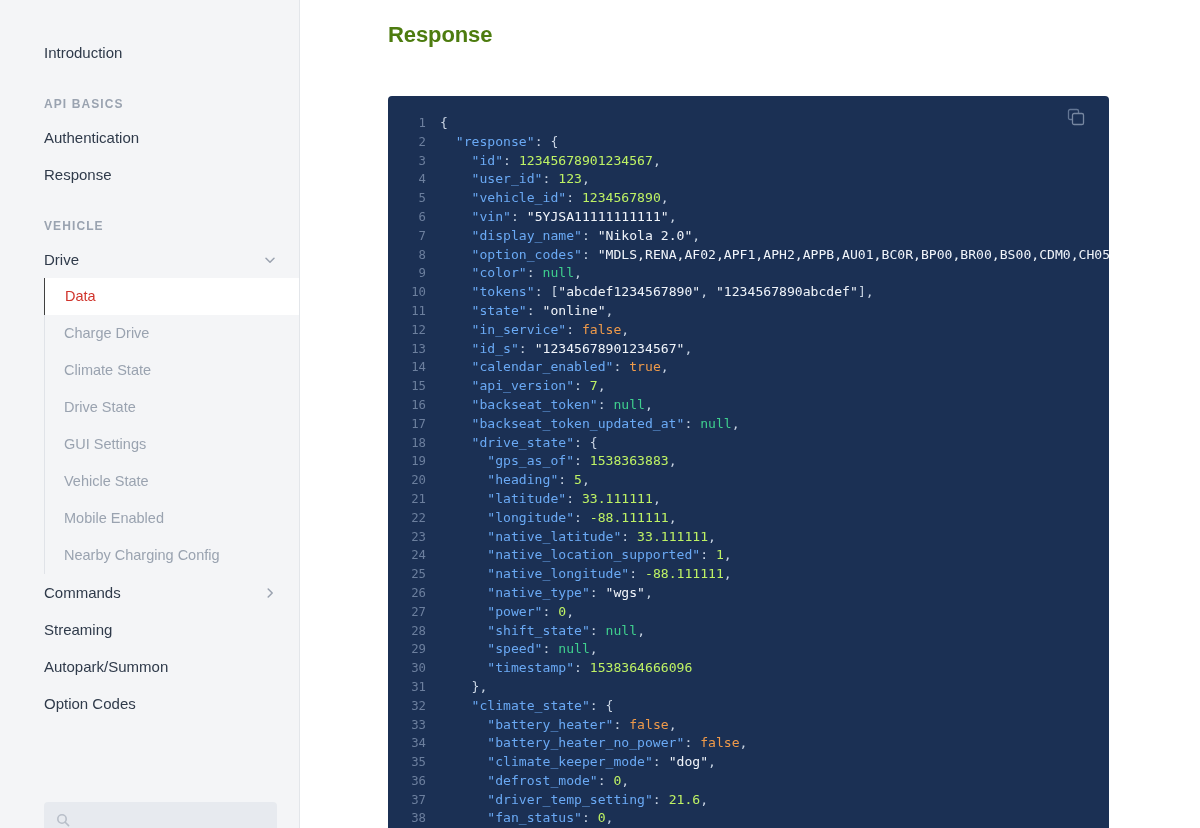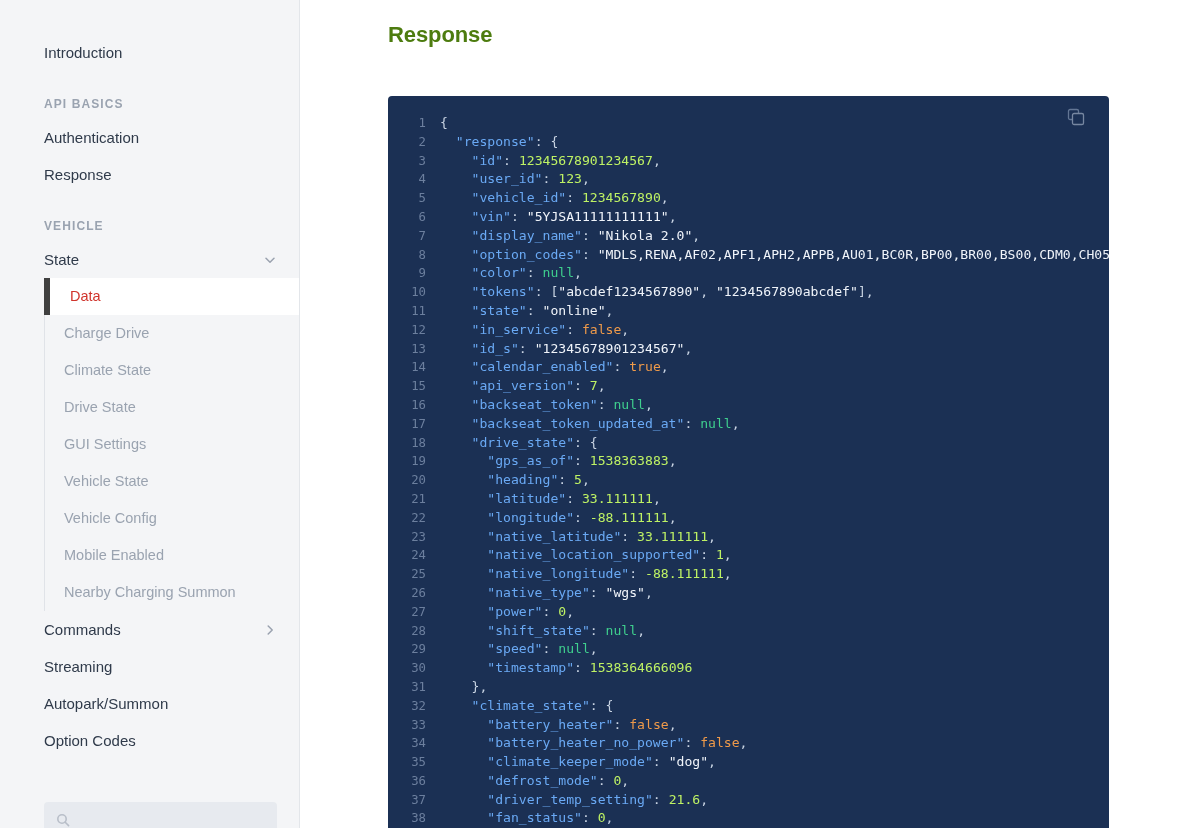--- a/index.html
+++ b/index.html
@@ -54,21 +54,21 @@
     padding: 10px 0 10px 19px;
     font-size: 14.5px;
     color: #9aa3b0;
     cursor: pointer;
     line-height: 17px;
   }
   .sub-item.active {
     background: #ffffff;
     color: #d0342c;
     margin-left: -1px;
-    border-left: 6px solid #404040;
+    border-left: 1px solid #404040;
     padding-left: 20px;
   }
 
   .search-box {
     position: absolute;
     left: 44px; right: 22px;
     bottom: -14px;
     height: 40px;
     background: #e7eaef;
     border-radius: 4px;
@@ -157,37 +157,36 @@
         </div>
         <div class="nav-section">API BASICS</div>
         <div class="nav-item">
           <span class="label">Authentication</span>
         </div>
         <div class="nav-item">
           <span class="label">Response</span>
         </div>
         <div class="nav-section">VEHICLE</div>
         <div class="nav-item">
-          <span class="label">State</span>
+          <span class="label">Drive</span>
           <span class="chev">
             <svg width="14" height="14" viewBox="0 0 14 14">
               <polyline points="3,5.2 7,9.2 11,5.2" fill="none" stroke="#8b94a3" stroke-width="1.5" stroke-linecap="round" stroke-linejoin="round"></polyline>
             </svg>
           </span>
         </div>
         <div class="submenu">
           <div class="sub-item active">Data</div>
           <div class="sub-item">Charge Drive</div>
           <div class="sub-item">Climate State</div>
           <div class="sub-item">Drive State</div>
           <div class="sub-item">GUI Settings</div>
           <div class="sub-item">Vehicle State</div>
-          <div class="sub-item">Vehicle Config</div>
           <div class="sub-item">Mobile Enabled</div>
-          <div class="sub-item">Nearby Charging Summon</div>
+          <div class="sub-item">Nearby Charging Config</div>
         </div>
         <div class="nav-item">
           <span class="label">Commands</span>
           <span class="chev">
             <svg width="14" height="14" viewBox="0 0 14 14">
               <polyline points="5.2,3 9.2,7 5.2,11" fill="none" stroke="#8b94a3" stroke-width="1.5" stroke-linecap="round" stroke-linejoin="round"></polyline>
             </svg>
           </span>
         </div>
         <div class="nav-item">

